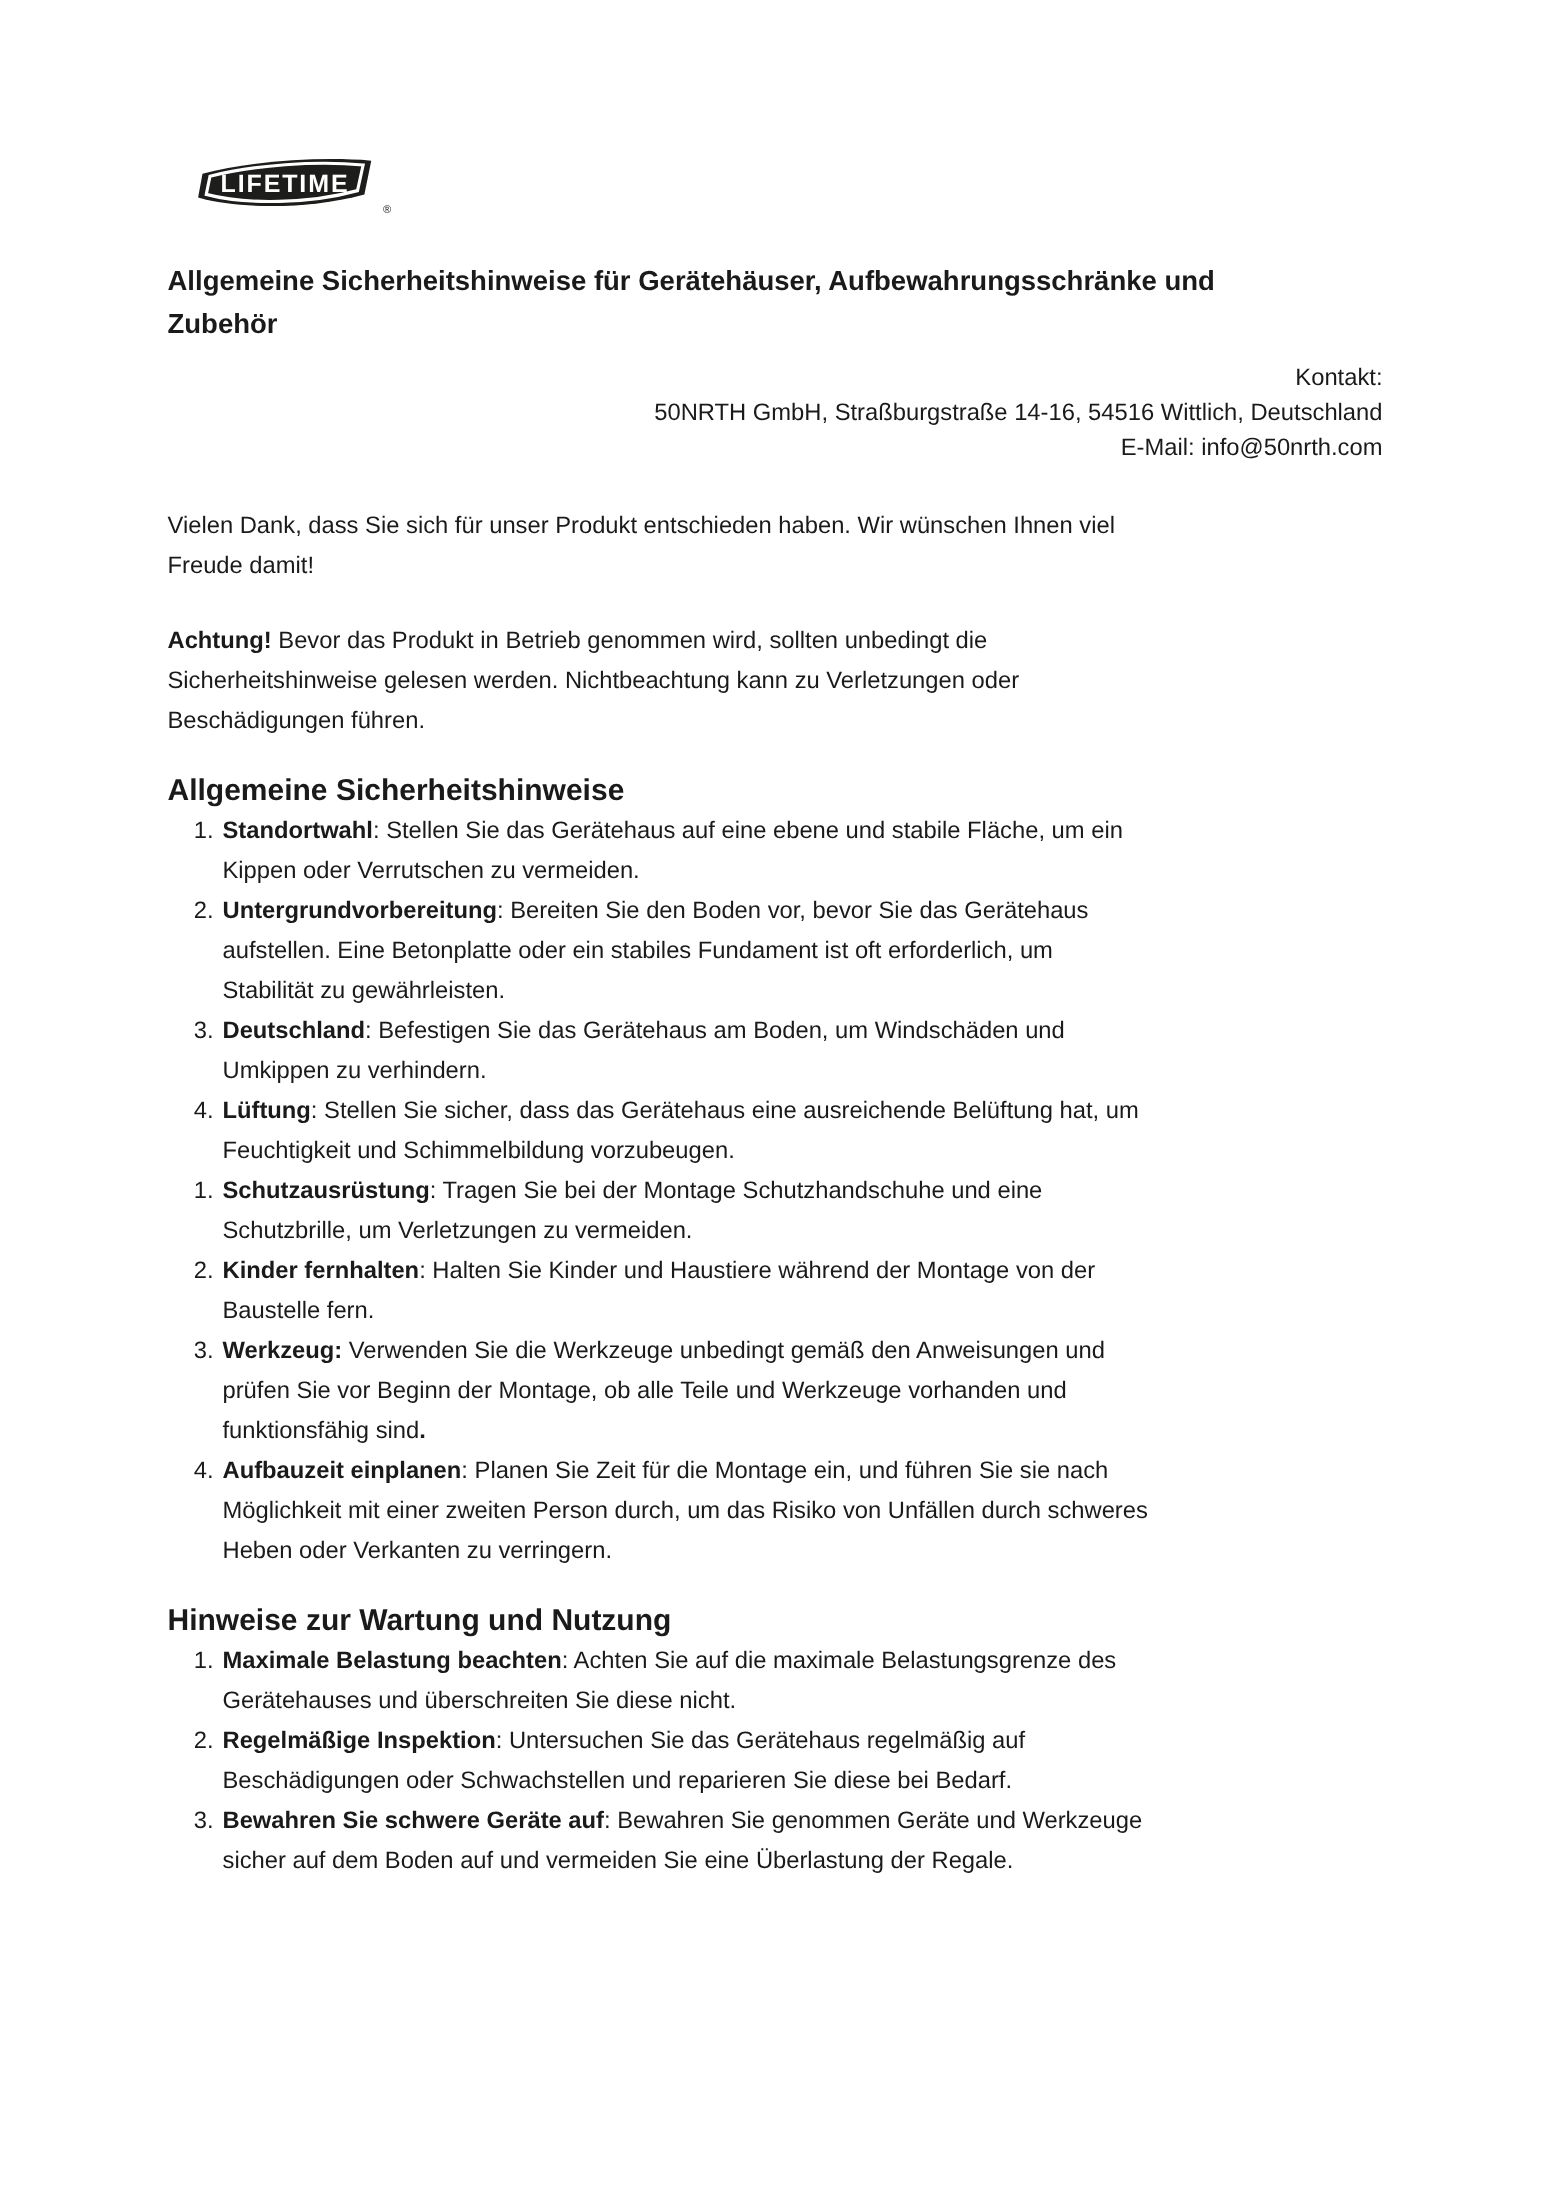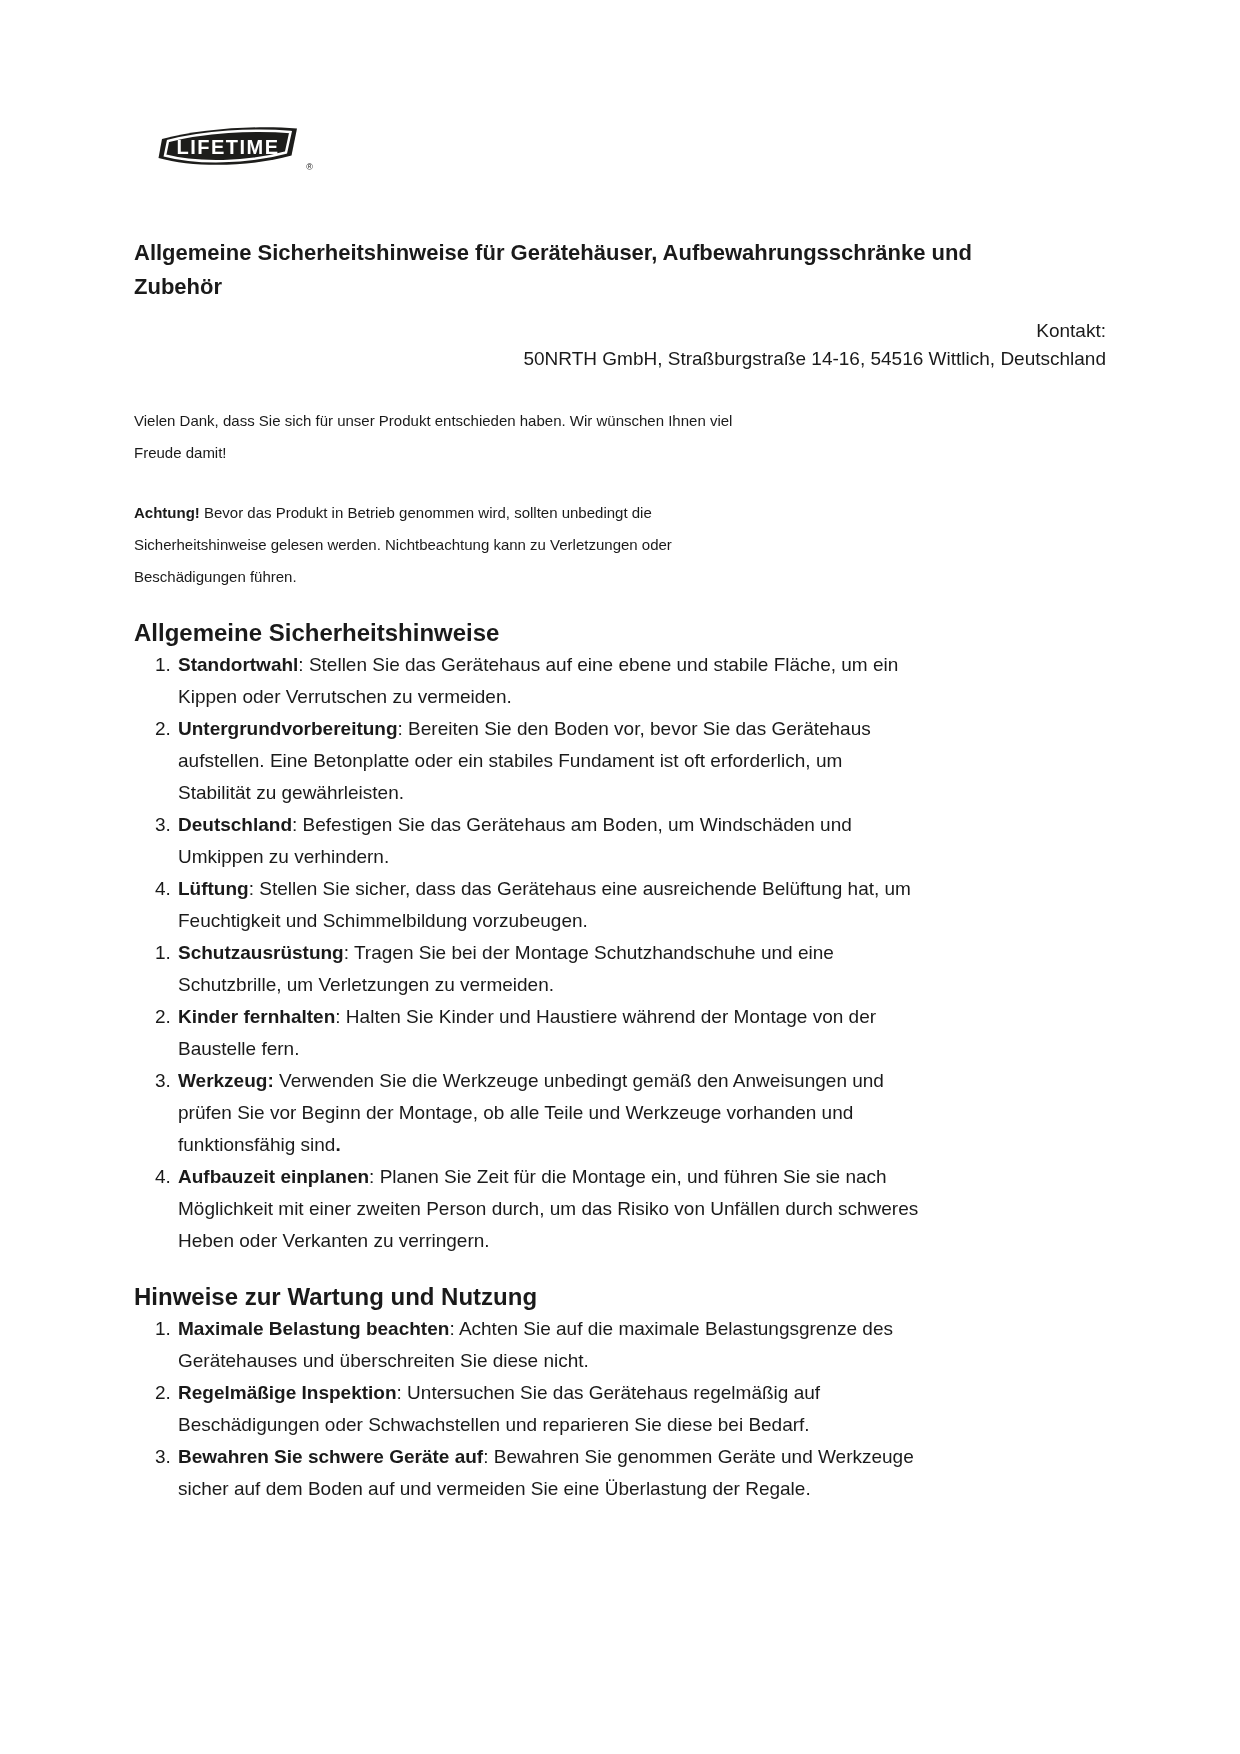--- a/index.html
+++ b/index.html
@@ -29,36 +29,36 @@
   }
   .logo-badge-svg { display: block; }
   .reg-mark {
     position: absolute;
     right: -8px;
     bottom: -4px;
     font-size: 9px;
     color: #1a1a1a;
   }
   .doc-title {
-    margin: 68px 0 0 0;
+    margin: 40px 0 0 0;
     font-size: 22px;
     font-weight: bold;
     line-height: 34px;
     white-space: pre-line;
     color: #1a1a1a;
   }
   .contact {
     margin-top: 13px;
     font-size: 19px;
     line-height: 28px;
     text-align: right;
   }
   .para {
     margin: 32px 0 0 0;
-    font-size: 15px;
+    font-size: 19px;
     line-height: 32px;
     white-space: pre-line;
   }
   .para.warn { margin-top: 28px; }
   .b { font-weight: bold; text-align: center; }
   .sec-heading {
     margin: 24px 0 0 0;
     font-size: 24px;
     font-weight: bold;
     line-height: 32px;
@@ -91,20 +91,21 @@
     </svg>
     <span class="reg-mark">®</span>
   </div>
 
   <h1 class="doc-title">Allgemeine Sicherheitshinweise für Gerätehäuser, Aufbewahrungsschränke und
 Zubehör</h1>
 
   <div class="contact">
     <div>Kontakt:</div>
     <div>50NRTH GmbH, Straßburgstraße 14-16, 54516 Wittlich, Deutschland</div>
+    <div>E-Mail: info@50nrth.com</div>
   </div>
 
   <p class="para">Vielen Dank, dass Sie sich für unser Produkt entschieden haben. Wir wünschen Ihnen viel
 Freude damit!</p>
 
   <p class="para warn"><span class="b">Achtung!</span><span> Bevor das Produkt in Betrieb genommen wird, sollten unbedingt die
 Sicherheitshinweise gelesen werden. Nichtbeachtung kann zu Verletzungen oder
 Beschädigungen führen.</span></p>
 
   <h2 class="sec-heading">Allgemeine Sicherheitshinweise</h2>

